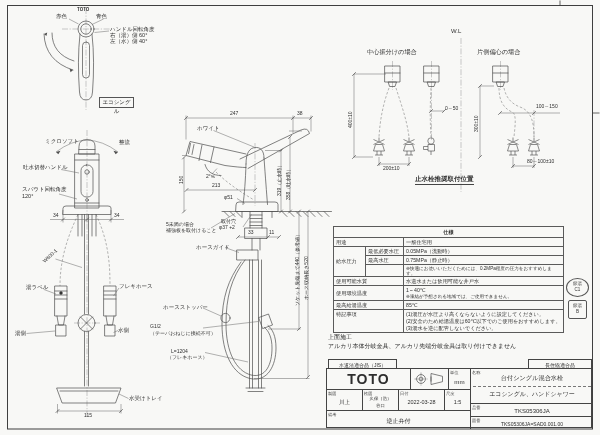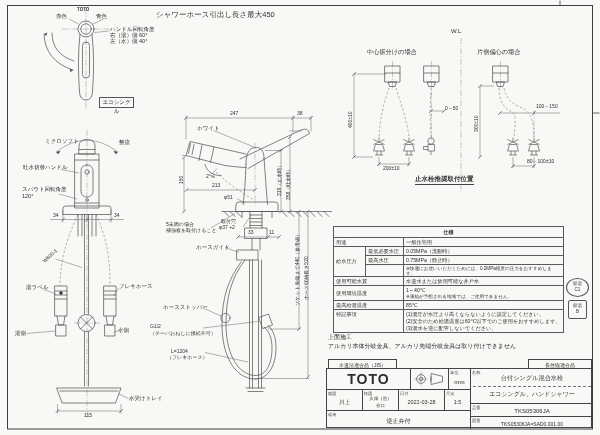--- a/index.html
+++ b/index.html
@@ -200,21 +200,20 @@
 
     <g fill="#4e4e4e" stroke="none">
       <path d="M56,152 l4.5,-1.2 l-2.2,3.4 z"></path>
       <path d="M118,152 l-4.5,-1.2 l2.2,3.4 z"></path>
       <path d="M44,34 l3.2,-1.6 l-0.8,3.6 z"></path>
       <path d="M73,70 l-3.4,-1.2 l1,3.4 z"></path>
       <circle cx="61" cy="293" r="1.7" fill="#333"></circle>
     </g>
   </svg>
 
-  <div class="lb s75" style="left:156px;top:11px;">シャワーホース引出し長さ最大450</div>
 
   <div class="lb s45" style="left:77px;top:7px;font-weight:bold;">TOTO</div>
   <div class="lb s55" style="left:56px;top:13px;">赤色</div>
   <div class="lb s55" style="left:96px;top:13px;">青色</div>
   <div class="lb s55" style="left:110px;top:26px;">ハンドル回転角度</div>
   <div class="lb s55" style="left:110px;top:32px;">右（湯）側 60°</div>
   <div class="lb s55" style="left:110px;top:38px;">左（水）側 40°</div>
   <div class="badge s55" style="left:99px;top:97px;width:33px;height:9px;line-height:9px;">エコシングル</div>
 
   <div class="lb s55" style="left:45px;top:138px;">ミクロソフト</div>

